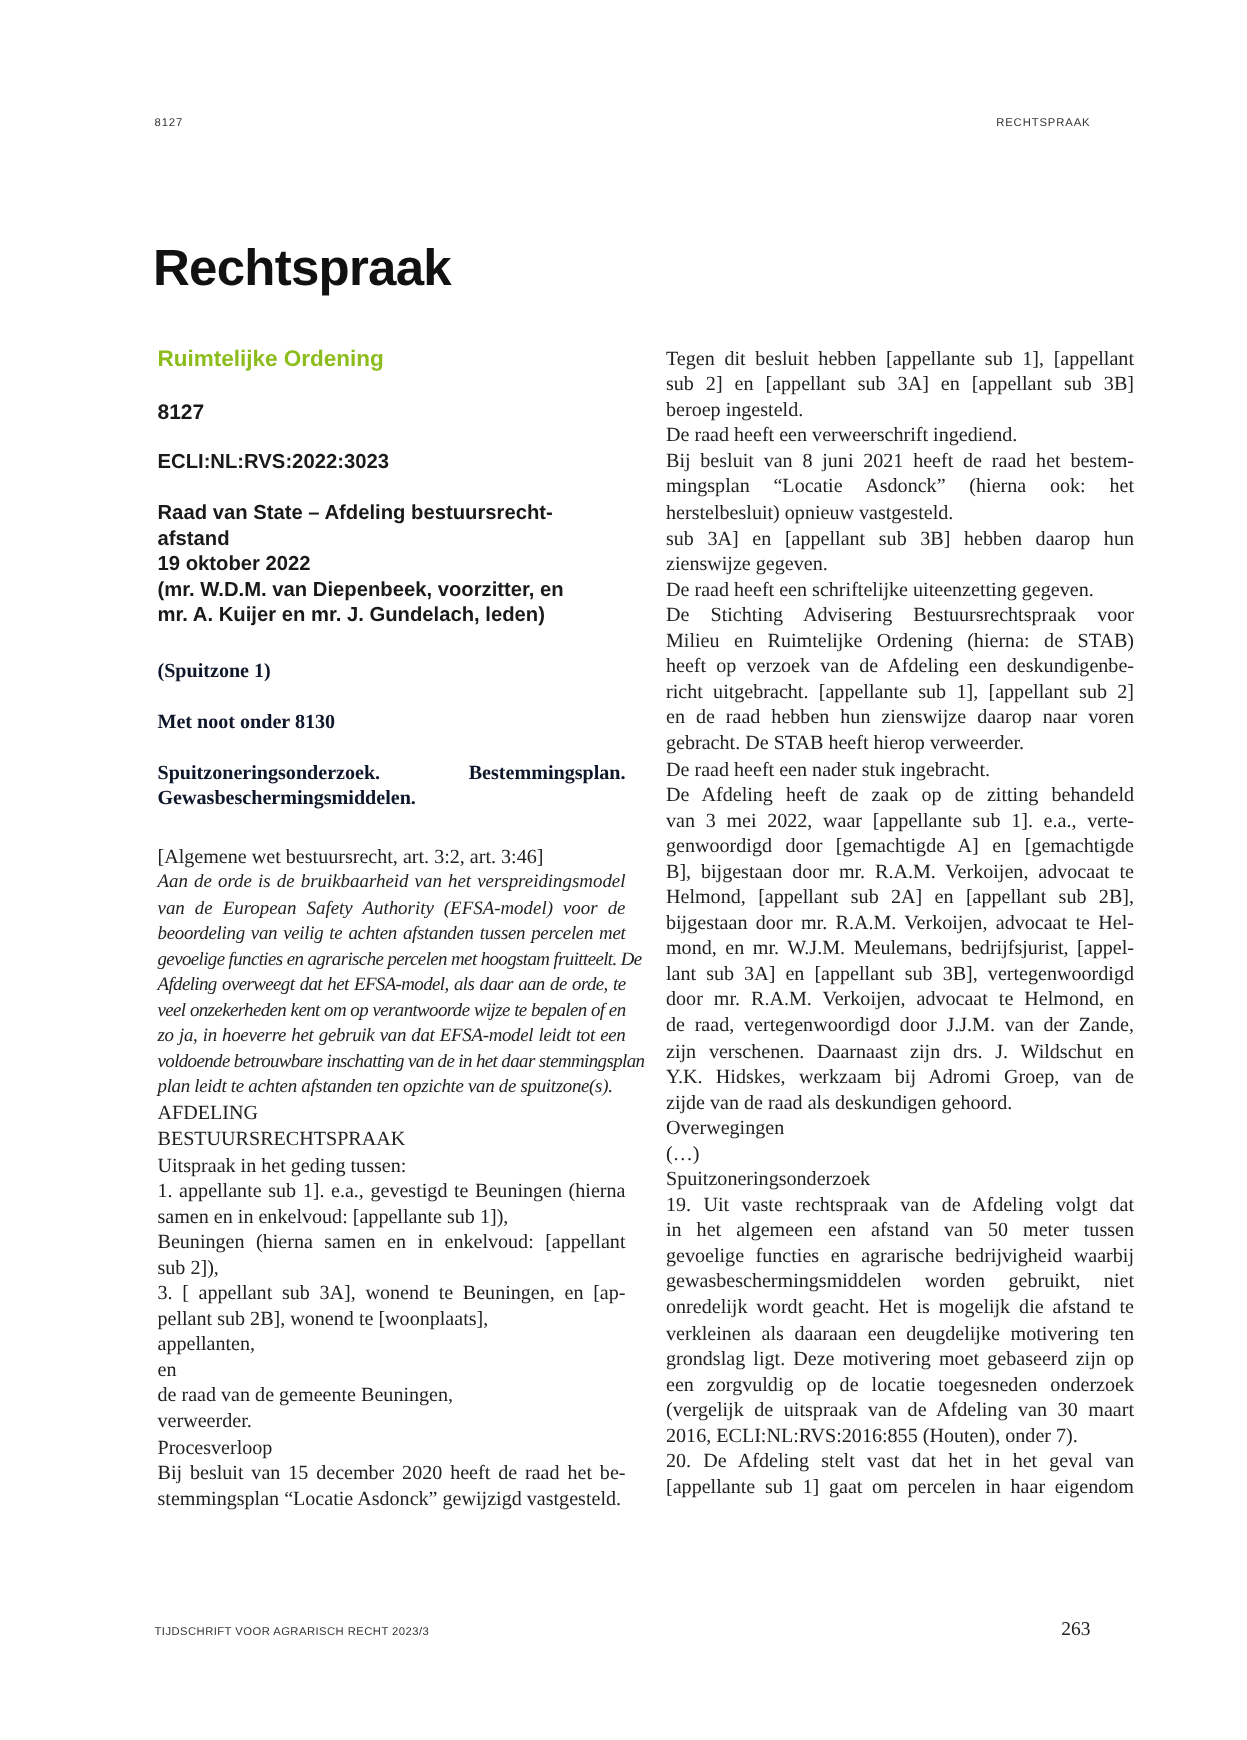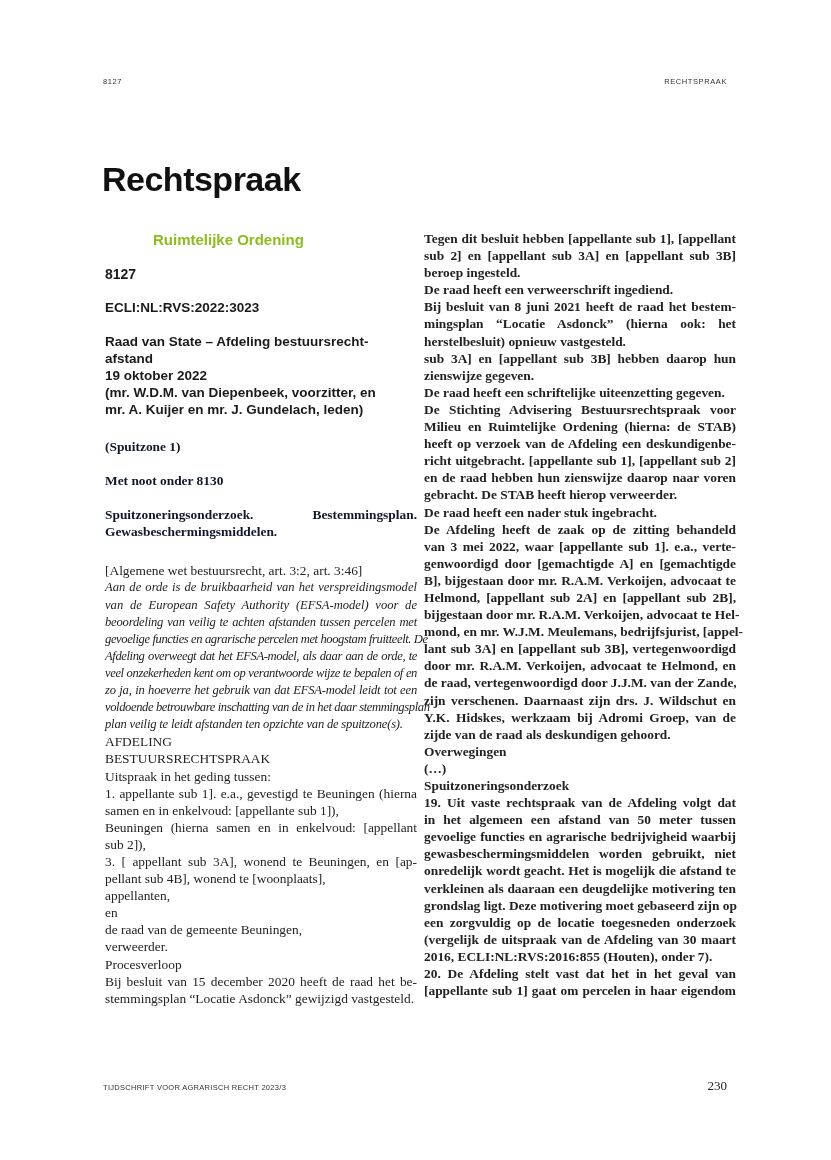--- a/index.html
+++ b/index.html
@@ -4,23 +4,23 @@
 <style>
   html, body { margin: 0; padding: 0; background: #ffffff; }
   body { width: 831px; height: 1160px; position: relative; overflow: hidden; color: #1a1a1a; }
   .page { position: absolute; left: 0; top: 0; width: 831px; height: 1160px; background: #fff; }
   .running-head { position: absolute; top: 77px; font-family: "Liberation Sans", sans-serif; font-size: 7.5px; letter-spacing: 0.6px; color: #333; }
   .rh-left { left: 103px; }
   .rh-right { right: 104px; }
   .main-title { position: absolute; left: 102px; top: 160px; font-family: "Liberation Sans", sans-serif; font-weight: bold; font-size: 34px; letter-spacing: -0.5px; color: #111; margin: 0; }
   .col { position: absolute; top: 230px; width: 312px; }
   .col-left { left: 105px; }
-  .col-right { left: 424px; font-weight: bold; }
+  .col-right { left: 444px; }
   .sans-h { font-family: "Liberation Sans", sans-serif; font-weight: bold; color: #1a1a1a; margin: 0; }
-  .section-label { font-size: 15px; color: #8cbd1c; line-height: 20px; margin-left: 48px; }
+  .section-label { font-size: 15px; color: #8cbd1c; line-height: 20px; }
   .case-num { font-size: 14px; line-height: 18px; margin-top: 15px; }
   .ecli { font-size: 13.5px; line-height: 18px; margin-top: 16px; }
   .court { font-size: 13.5px; line-height: 17px; margin-top: 16px; }
   .serif { font-family: "Liberation Serif", serif; font-size: 13.4px; line-height: 17.1px; color: #222; }
   .serif-bold { font-family: "Liberation Serif", serif; font-weight: bold; font-size: 13.4px; line-height: 17.1px; color: #0f172a; }
   .line { display: block; white-space: nowrap; }
   .just { text-align: justify; text-align-last: justify; }
   .it { font-style: italic; }
   .gap-1 { margin-top: 18px; }
   .gap-2 { margin-top: 17px; }
@@ -58,32 +58,32 @@
     <div class="serif gap-3">[Algemene wet bestuursrecht, art. 3:2, art. 3:46]</div>
     <div class="serif it" id="summary-block">
         <span class="line just" style="font-size: 12.6px;">Aan de orde is de bruikbaarheid van het verspreidingsmodel</span>
         <span class="line just" style="font-size: 12.6px;">van de European Safety Authority (EFSA-model) voor de</span>
         <span class="line just" style="font-size: 12.6px; letter-spacing: -0.2px;">beoordeling van veilig te achten afstanden tussen percelen met</span>
         <span class="line just" style="font-size: 12.6px; letter-spacing: -0.4px;">gevoelige functies en agrarische percelen met hoogstam fruitteelt. De</span>
         <span class="line just" style="font-size: 12.6px; letter-spacing: -0.4px;">Afdeling overweegt dat het EFSA-model, als daar aan de orde, te</span>
         <span class="line just" style="font-size: 12.6px; letter-spacing: -0.4px;">veel onzekerheden kent om op verantwoorde wijze te bepalen of en</span>
         <span class="line just" style="font-size: 12.6px; letter-spacing: -0.2px;">zo ja, in hoeverre het gebruik van dat EFSA-model leidt tot een</span>
         <span class="line just" style="font-size: 12.6px; letter-spacing: -0.4px;">voldoende betrouwbare inschatting van de in het daar stemmingsplan</span>
-        <span class="line" style="font-size: 12.6px; letter-spacing: -0.2px;">plan veilig te leidt afstanden ten opzichte van de spuitzone(s).</span>
+        <span class="line" style="font-size: 12.6px; letter-spacing: -0.2px;">plan leidt te achten afstanden ten opzichte van de spuitzone(s).</span>
       </div>
     <div class="serif" id="left-body">
         <span class="line">AFDELING</span>
         <span class="line">BESTUURSRECHTSPRAAK</span>
         <span class="line">Uitspraak in het geding tussen:</span>
         <span class="line just">1. appellante sub 1]. e.a., gevestigd te Beuningen (hierna</span>
         <span class="line">samen en in enkelvoud: [appellante sub 1]),</span>
         <span class="line just">Beuningen (hierna samen en in enkelvoud: [appellant</span>
         <span class="line">sub 2]),</span>
         <span class="line just">3. [ appellant sub 3A], wonend te Beuningen, en [ap-</span>
-        <span class="line">pellant sub 4B], wonend te [woonplaats],</span>
+        <span class="line">pellant sub 2B], wonend te [woonplaats],</span>
         <span class="line">appellanten,</span>
         <span class="line">en</span>
         <span class="line">de raad van de gemeente Beuningen,</span>
         <span class="line">verweerder.</span>
         <span class="line">Procesverloop</span>
         <span class="line just">Bij besluit van 15 december 2020 heeft de raad het be-</span>
         <span class="line">stemmingsplan “Locatie Asdonck” gewijzigd vastgesteld.</span>
       </div>
   </div>
 
@@ -131,14 +131,14 @@
         <span class="line just">grondslag ligt. Deze motivering moet gebaseerd zijn op</span>
         <span class="line just">een zorgvuldig op de locatie toegesneden onderzoek</span>
         <span class="line just">(vergelijk de uitspraak van de Afdeling van 30 maart</span>
         <span class="line">2016, ECLI:NL:RVS:2016:855 (Houten), onder 7).</span>
         <span class="line just">20. De Afdeling stelt vast dat het in het geval van</span>
         <span class="line just">[appellante sub 1] gaat om percelen in haar eigendom</span>
       </div>
   </div>
 
   <div class="footer footer-left">TIJDSCHRIFT VOOR AGRARISCH RECHT 2023/3</div>
-  <div class="footer footer-right">230</div>
+  <div class="footer footer-right">263</div>
 </div>
 
 </body></html>

